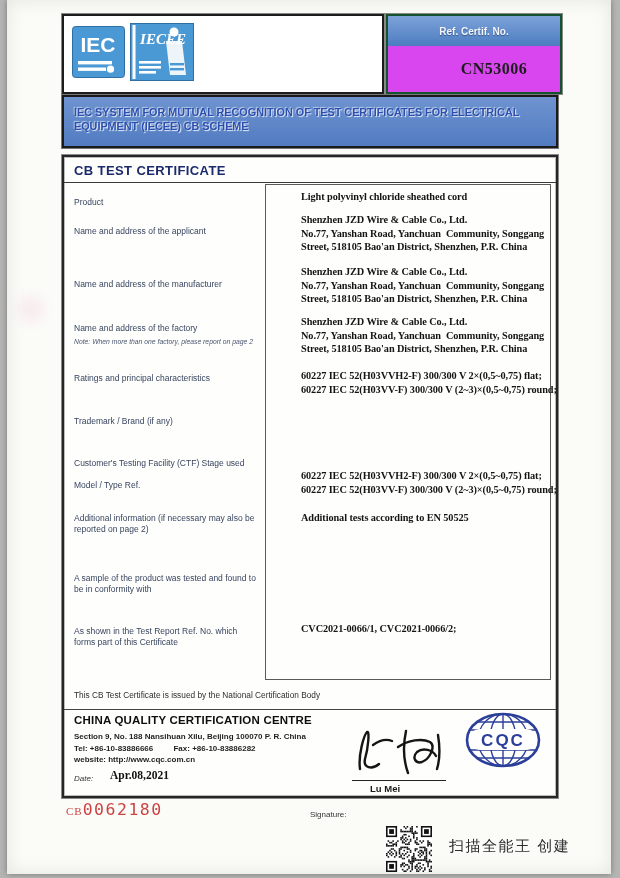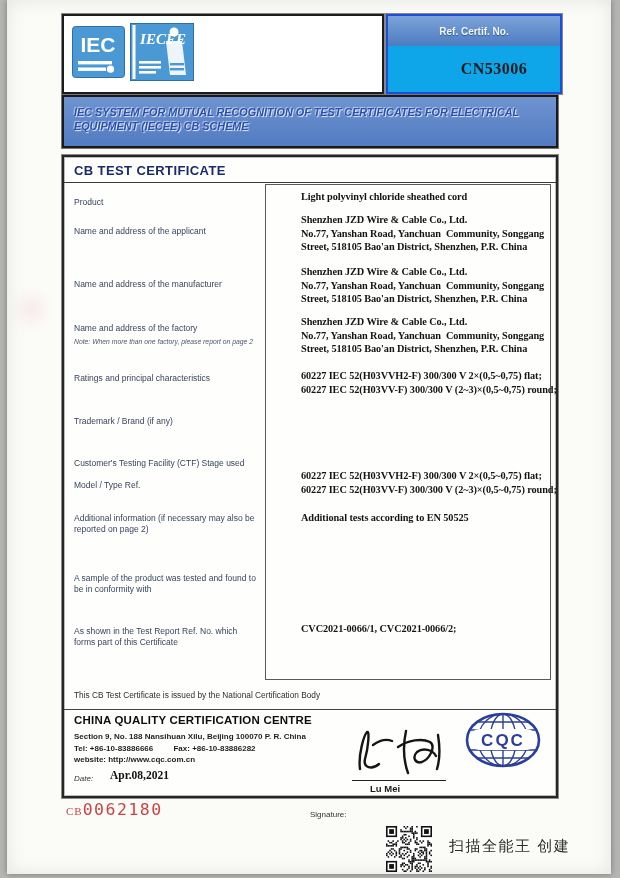--- a/index.html
+++ b/index.html
@@ -8,33 +8,33 @@
   #paper{position:absolute;left:7px;top:0;width:604px;height:874px;background:#fbfbf8;
          box-shadow:0 0 6px rgba(0,0,0,.35), inset 0 0 18px rgba(120,120,115,.18);}
   .smudge{position:absolute;left:14px;top:285px;width:34px;height:48px;border-radius:50%;
           background:radial-gradient(circle,#e59bb0,transparent 70%);opacity:.18;filter:blur(3px);}
 
   
   #logo-box{position:absolute;left:62px;top:14px;width:318px;height:76px;background:#fff;
             border:2px solid #1c1c1c;box-shadow:0 0 0 1px #888;}
   #iec-logo{position:absolute;left:8px;top:10px;}
   #iecee-logo{position:absolute;left:66px;top:7px;}
-  #ref-box{position:absolute;left:386px;top:14px;width:172px;height:76px;background:#0ea5e9;
-           border:2px solid #1d4ed8;box-shadow:0 0 0 1px #888;}
+  #ref-box{position:absolute;left:386px;top:14px;width:172px;height:76px;background:#d946ef;
+           border:2px solid #14532d;box-shadow:0 0 0 1px #888;}
   #ref-head{position:absolute;left:0;top:0;right:0;height:30px;
             background:linear-gradient(#7da3d9,#4c7cc0);display:flex;align-items:center;justify-content:center;
             color:#f2f6fc;font-weight:bold;font-size:10px;text-shadow:0 1px 1px rgba(30,50,90,.6);}
   #ref-val{position:absolute;left:0;top:30px;right:0;bottom:0;display:flex;align-items:center;justify-content:center;
            font-family:Liberation Serif, serif;font-weight:bold;font-size:16px;color:#1c1c1c;letter-spacing:.5px;margin-left:40px;}
 
   
   #banner{position:absolute;left:62px;top:95px;width:496px;height:53px;box-sizing:border-box;
           background:linear-gradient(#6e93cf,#527cc2);border:2px solid #1a1a1a;box-shadow:0 0 0 1px #777;}
   #banner .txt{padding:8px 10px;font-size:10.8px;font-weight:bold;line-height:14px;color:#2a4fae;
-          text-shadow:1px 1px 1px rgba(255,255,255,.85),-1px -1px 1px rgba(255,255,255,.55);font-style:italic;}
+          text-shadow:1px 1px 1px rgba(255,255,255,.85),-1px -1px 1px rgba(255,255,255,.55);}
 
   
   #main{position:absolute;left:62px;top:155px;width:496px;height:643px;box-sizing:border-box;
         background:#fefefc;border:2px solid #262626;box-shadow:0 0 0 1px #8a8a8a, inset 0 0 0 1px #bbb;}
   #cert-title{position:absolute;left:10px;top:6px;font-size:13px;font-weight:bold;color:#1b2a6b;letter-spacing:.4px;}
   .hr-title{position:absolute;left:0;right:0;top:25px;border-top:1.5px solid #3a3a3a;}
   #value-box{position:absolute;left:201px;top:27px;width:284px;height:494px;border:1px solid #5a5a5a;background:transparent;}
   .lab{position:absolute;left:10px;width:186px;font-size:8.5px;color:#38455f;line-height:10.5px;}
   .note{position:absolute;left:10px;width:200px;font-size:6.8px;color:#4a5670;font-style:italic;}
   .val{position:absolute;left:209px;width:278px;font-family:"Liberation Serif",serif;font-weight:bold;

